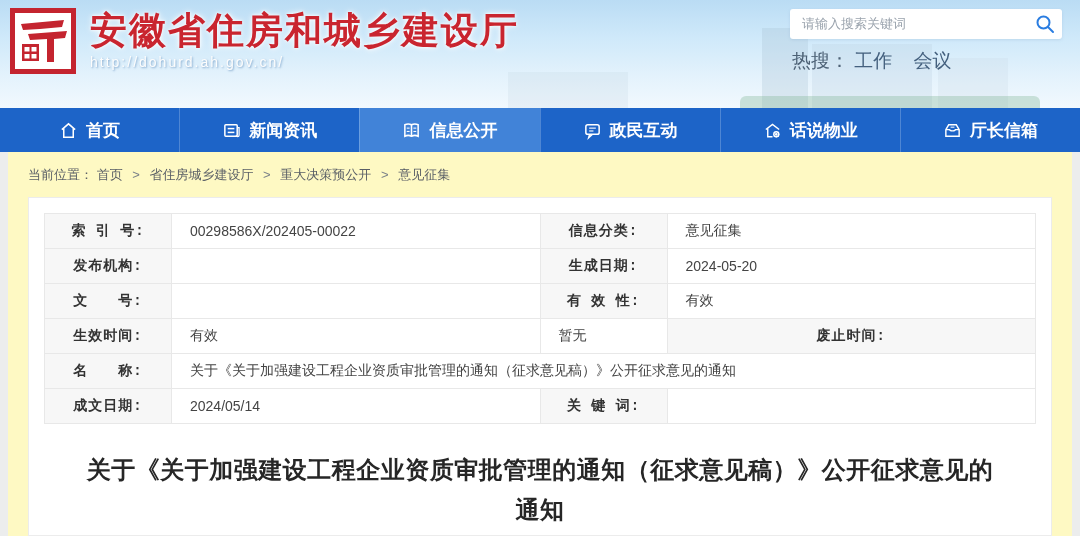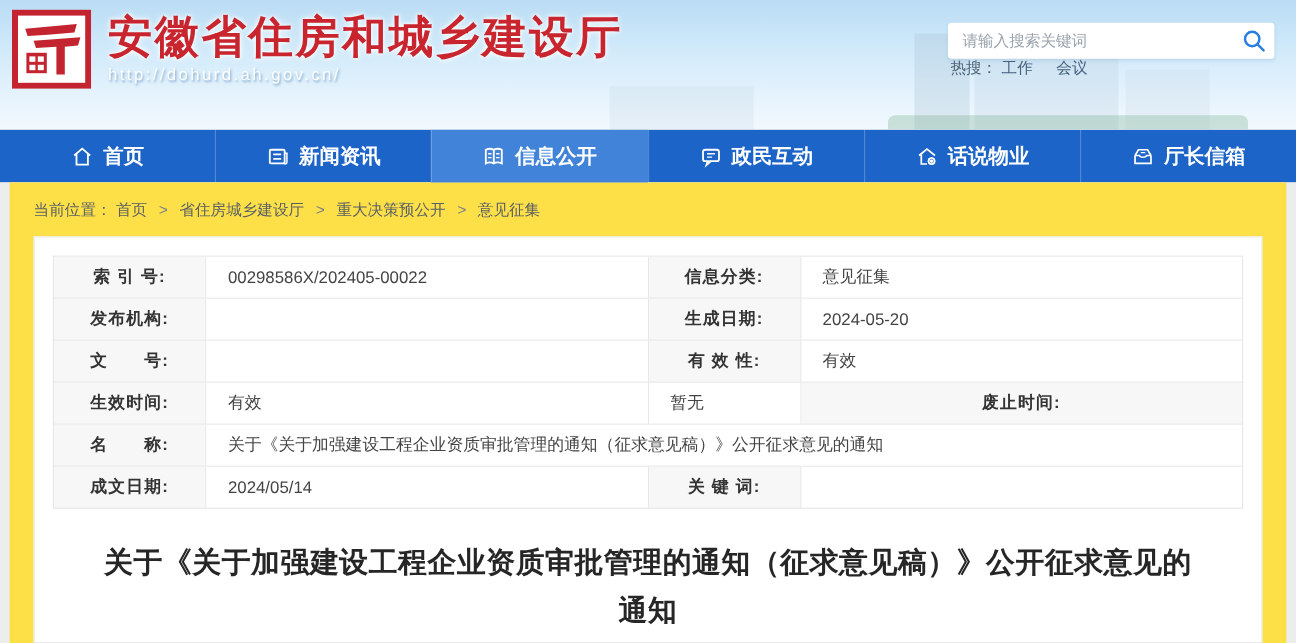--- a/index.html
+++ b/index.html
@@ -31,52 +31,52 @@
     font-size:37px; font-weight:bold; letter-spacing:2px; color:#c9252f;
     text-shadow:0 0 3px #fff,0 0 6px #fff; white-space:nowrap;
   }
   .site-url {
     position:absolute; left:90px; top:54px; width:412px; 
     font-size:14px; letter-spacing:2px; color:#fdfdfd;
     text-shadow:1px 1px 2px rgba(120,160,200,0.9);
   }
 
   .search-box {
-    position:absolute; left:790px; top:19px; width:272px; height:30px;
+    position:absolute; left:790px; top:9px; width:272px; height:30px;
     background:#fff; border-radius:3px; box-shadow:0 1px 3px rgba(100,140,180,0.18);
   }
   .search-input {
     border:none; outline:none; background:transparent;
     width:230px; height:28px; margin-left:12px; font-size:13px; color:#333;
     font-family:"Liberation Sans","DejaVu Sans",sans-serif;
   }
   .search-input::placeholder { color:#9aa3ad; }
   .search-btn { position:absolute; right:6px; top:4px; width:22px; height:22px; cursor:pointer; }
   .hot-search {
-    position:absolute; left:792px; top:48px; font-size:13px; color:#4d6276;
+    position:absolute; left:792px; top:48px; font-size:19px; color:#4d6276;
   }
   .hot-search a { color:#44607e; text-decoration:none; margin-right:16px; }
 
   
   .nav {
     display:flex; height:44px; width:100%; background:#1d64c8;
   }
   .nav-item {
     flex:1; display:flex; align-items:center; justify-content:center;
     color:#fff; font-size:17px; font-weight:bold; cursor:pointer;
     border-left:1px solid rgba(255,255,255,0.22);
     gap:8px; white-space:nowrap;
   }
   .nav-item:first-child { border-left:none; }
   .nav-item.active { background:#4183d8; }
   .nav-item svg { display:block; }
 
   
   .lower { background:#eceded; padding:0 8px; height:384px; }
-  .inner { background:#fde047; height:100%; }
+  .inner { background:#fef9c3; height:100%; }
   .breadcrumb {
     padding:14px 0 0 20px; font-size:13px; color:#5a5f66; height:45px;
   }
   .breadcrumb a { color:#5a5f66; text-decoration:none; }
   .crumb-sep { margin:0 6px; color:#7a8088; }
 
   .card {
     margin:0 20px; background:#fff; border:1px solid #ececec;
     padding:15px 15px 0 15px; height:339px;
   }
@@ -88,20 +88,21 @@
     width:100%;
   }
   .cell {
     height:35px; display:flex; align-items:center;
     border-right:1px solid #e8e8e8; border-bottom:1px solid #e8e8e8;
     font-size:14px; overflow:hidden; white-space:nowrap;
   }
   .cell.label {
     background:#f7f7f7; color:#333; font-weight:bold; justify-content:center;
     letter-spacing:1px;
+    font-family:Liberation Mono, monospace;
   }
   .cell.value { background:#fff; color:#444; padding-left:18px; }
   .cell.span3 { grid-column:span 3; }
 
   .article-title {
     margin:26px 34px 0 34px;
     font-size:24px; font-weight:bold; color:#262626;
     text-align:center; line-height:1.65; letter-spacing:0.5px;
   }
 </style>

